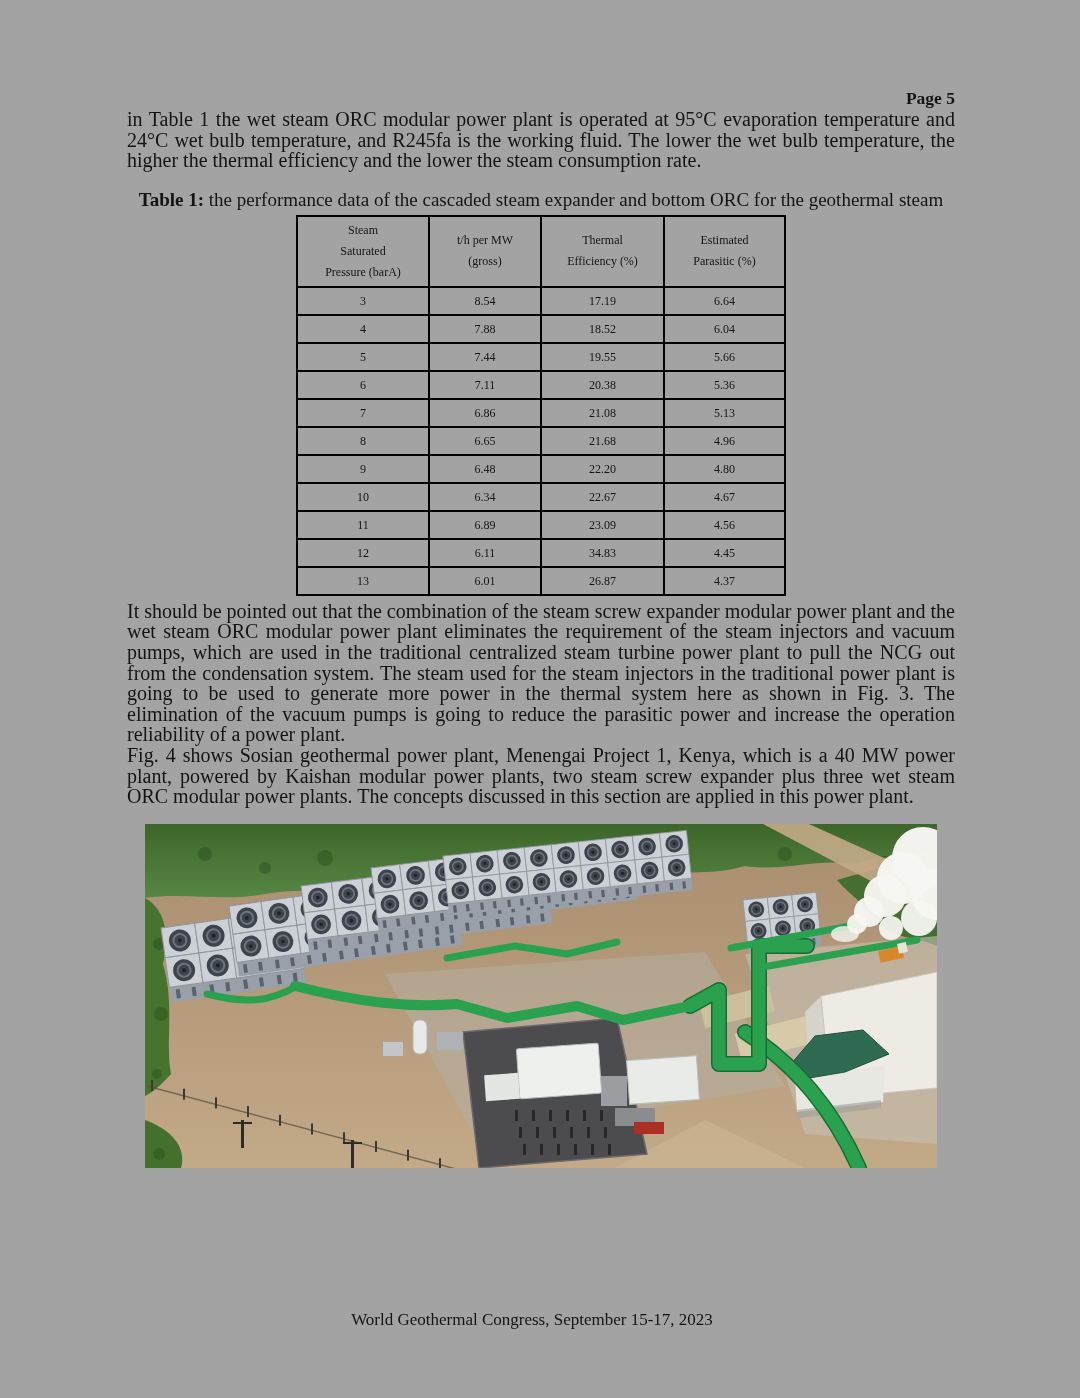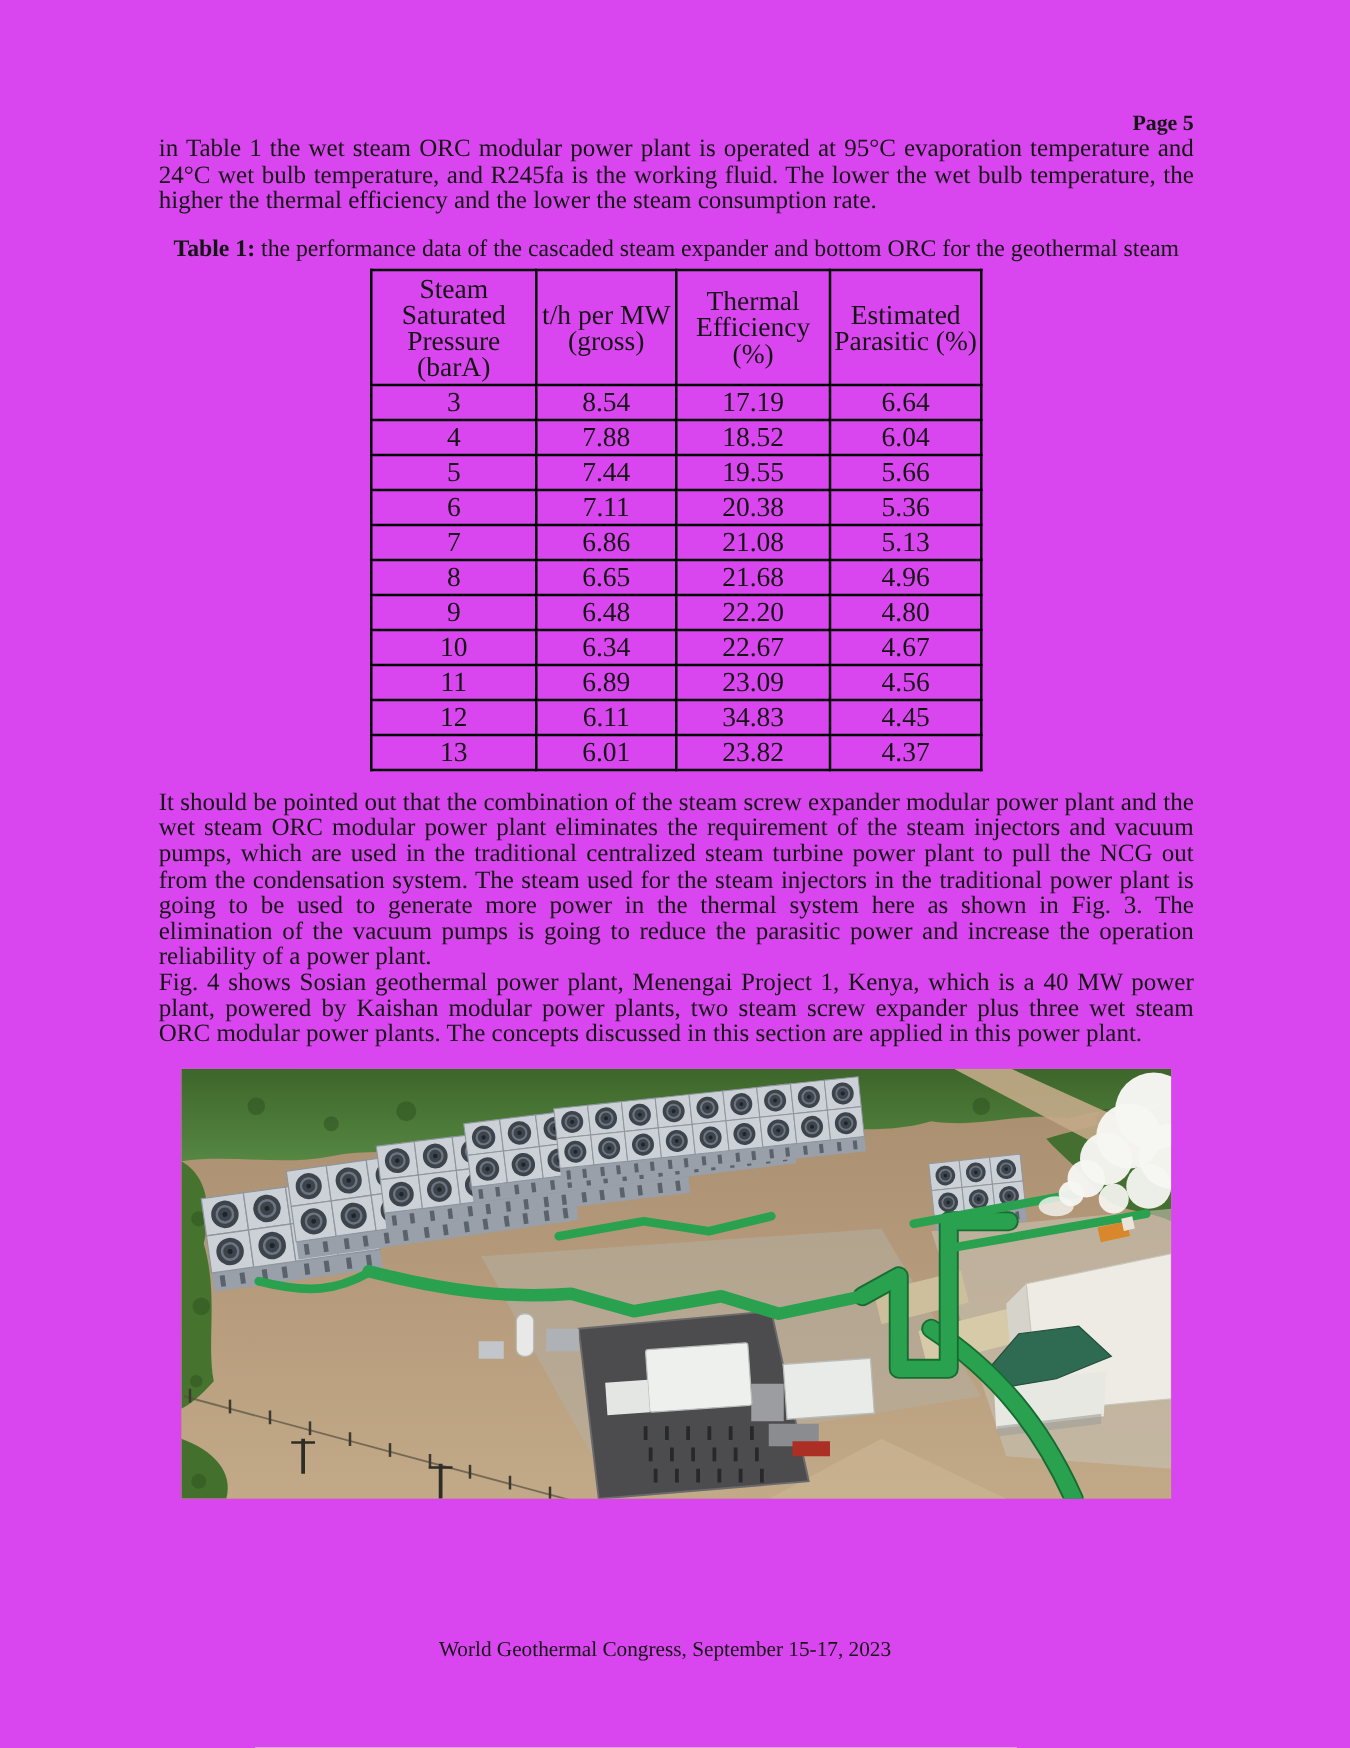--- a/index.html
+++ b/index.html
@@ -1,19 +1,19 @@
 <!DOCTYPE html>
 <html style="--pipe-green: #2aa14f; --forest-green: #4a7a33; --dirt-tan: #b29474; --steam-white: #f6f6f2; --roof-teal: #2f6b52;"><head>
 <meta charset="utf-8">
 <style>
   html,body{margin:0;padding:0;background:#e9e9e9;}
   .page{
     position:relative;
     width:1080px;height:1398px;
-    background:#d946ef;
+    background:#a3a3a3;
     font-family:"Liberation Serif","DejaVu Serif",serif;
     color:#141414;
     overflow:hidden;
     margin:0 auto;
   }
   .content{position:absolute;left:127px;right:125px;top:0;}
   .page-label{
     margin-top:88px;
     text-align:right;
     font-weight:bold;
@@ -29,24 +29,24 @@
   .p2{margin-top:38px;}
   .p3{margin-top:22px;}
   .tcap{
     margin-top:18px;
     text-align:center;
     font-size:19px;
   }
   .b{font-weight:bold;}
   table.perf{
     border-collapse:collapse;
-    margin:4px auto 15px auto;
+    margin:4px auto 5px auto;
     width:488px;
     table-layout:fixed;
-    font-size:22px;
+    font-size:12px;
   }
   table.perf,table.perf th,table.perf td{
     border:2px solid #000;
   }
   table.perf th{
     font-weight:normal;
     white-space:pre-line;
     text-align:center;
     line-height:21px;
     padding:3px 2px;
@@ -174,21 +174,21 @@
           </tr>
           <tr>
             <td>12</td>
             <td>6.11</td>
             <td>34.83</td>
             <td>4.45</td>
           </tr>
           <tr>
             <td>13</td>
             <td>6.01</td>
-            <td>23.82</td>
+            <td>26.87</td>
             <td>4.37</td>
           </tr>
         </tbody>
     </table>
 
     <p class="body-par p2">It should be pointed out that the combination of the steam screw expander modular power plant and the wet steam ORC modular power plant eliminates the requirement of the steam injectors and vacuum pumps, which are used in the traditional centralized steam turbine power plant to pull the NCG out from the condensation system. The steam used for the steam injectors in the traditional power plant is going to be used to generate more power in the thermal system here as shown in Fig. 3. The elimination of the vacuum pumps is going to reduce the parasitic power and increase the operation reliability of a power plant.</p>
 
     <p class="body-par p3">Fig. 4 shows Sosian geothermal power plant, Menengai Project 1, Kenya, which is a 40 MW power plant, powered by Kaishan modular power plants, two steam screw expander plus three wet steam ORC modular power plants. The concepts discussed in this section are applied in this power plant.</p>
 
     <figure class="photo-fig">

